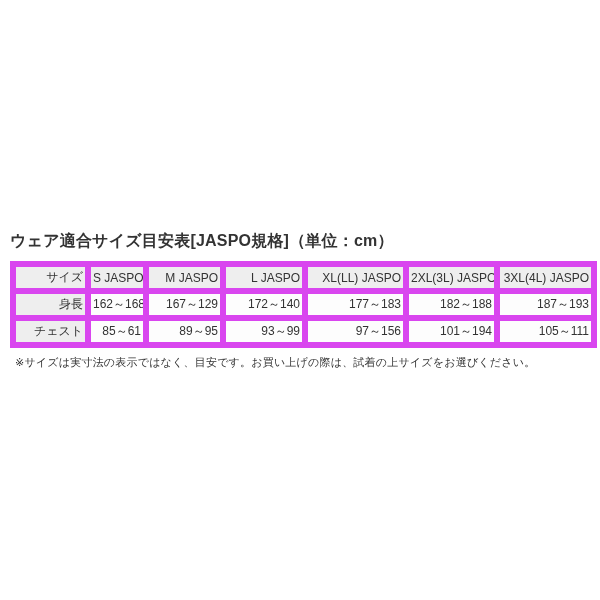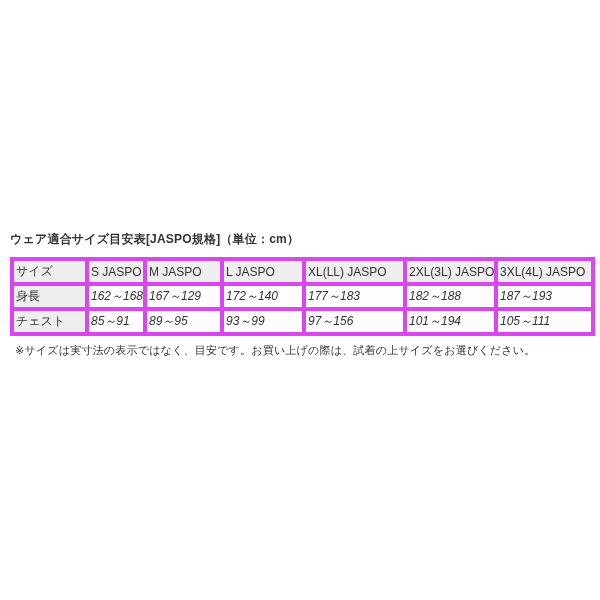--- a/index.html
+++ b/index.html
@@ -14,50 +14,49 @@
     font-family: "Liberation Sans", "DejaVu Sans", sans-serif;
     color: #333333;
   }
   .content {
     position: absolute;
     left: 10px;
     top: 231px;
     width: 581px;
   }
   .chart-title {
-    font-size: 12px;
+    font-size: 16px;
     font-weight: bold;
     color: #333333;
     margin: 0 0 9px 0;
     letter-spacing: 0.2px;
   }
   table.size-table {
     border-collapse: collapse;
     table-layout: fixed;
     width: 581px;
   }
   table.size-table th,
   table.size-table td {
-    border: 4px solid #d946ef;
+    border: 6px solid #d946ef;
     font-size: 12px;
     font-weight: normal;
     color: #333333;
-    text-align: left;
+    text-align: right;
     vertical-align: middle;
     height: 21px;
     padding: 0 2px;
     overflow: hidden;
     white-space: nowrap;
   }
   table.size-table th {
     background: #eeeeee;
   }
   table.size-table td {
     background: #fdfdfd;
-    font-style: italic;
   }
   .note {
     font-size: 11px;
     color: #333333;
     margin: 7px 0 0 5px;
     letter-spacing: 0.2px;
   }
 </style>
 </head>
 <body>
@@ -92,21 +91,21 @@
         <th>身長</th>
         <td>162～168</td>
         <td>167～129</td>
         <td>172～140</td>
         <td>177～183</td>
         <td>182～188</td>
         <td>187～193</td>
       </tr>
       <tr>
         <th>チェスト</th>
-        <td>85～91</td>
+        <td>85～61</td>
         <td>89～95</td>
         <td>93～99</td>
         <td>97～156</td>
         <td>101～194</td>
         <td>105～111</td>
       </tr>
     </tbody>
   </table>
 
   <p class="note">※サイズは実寸法の表示ではなく、目安です。お買い上げの際は、試着の上サイズをお選びください。</p>

